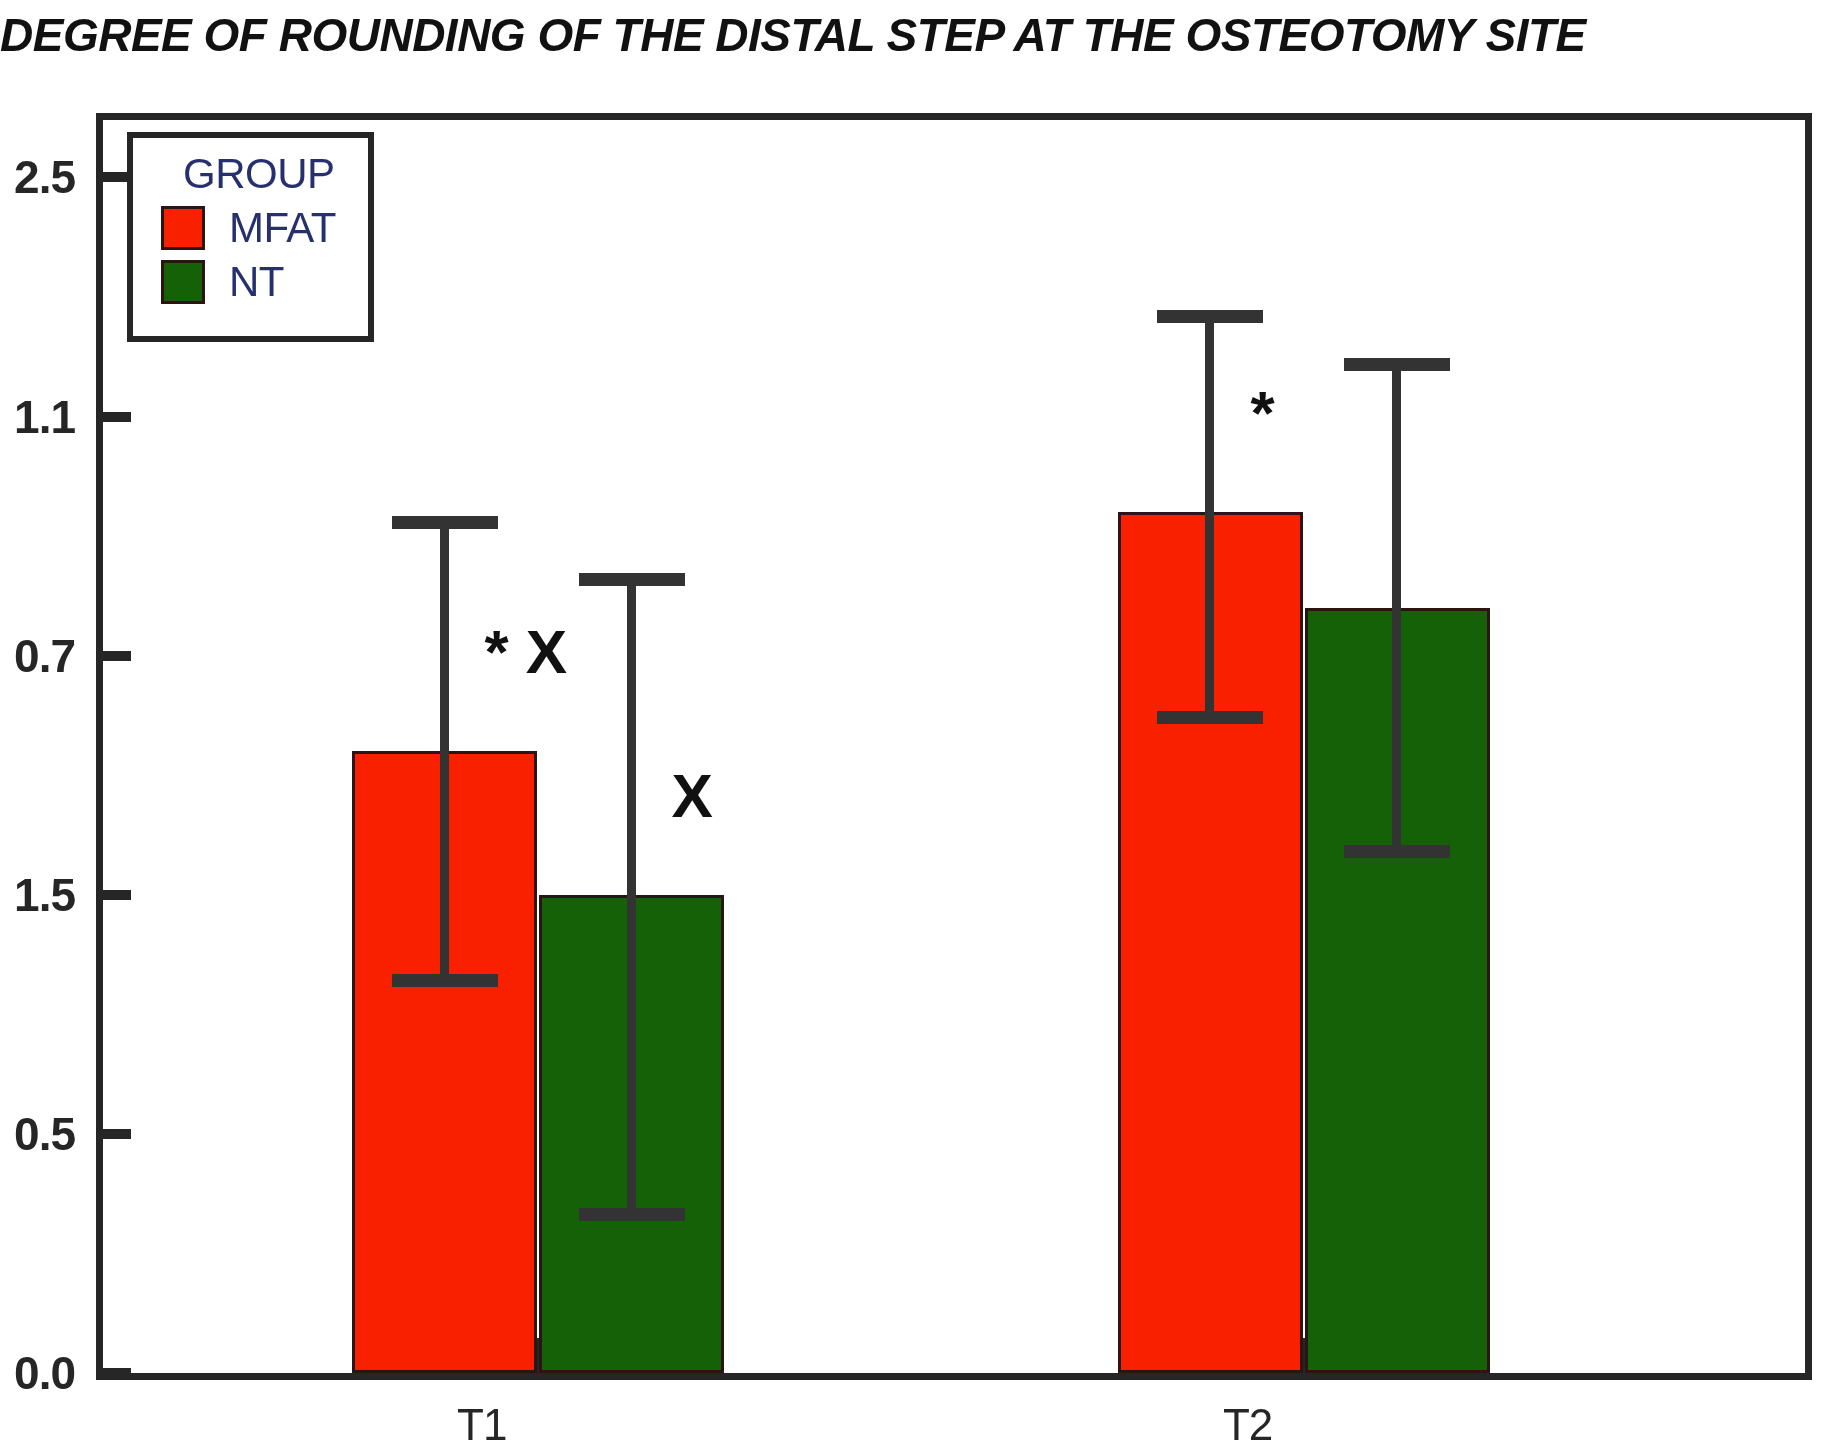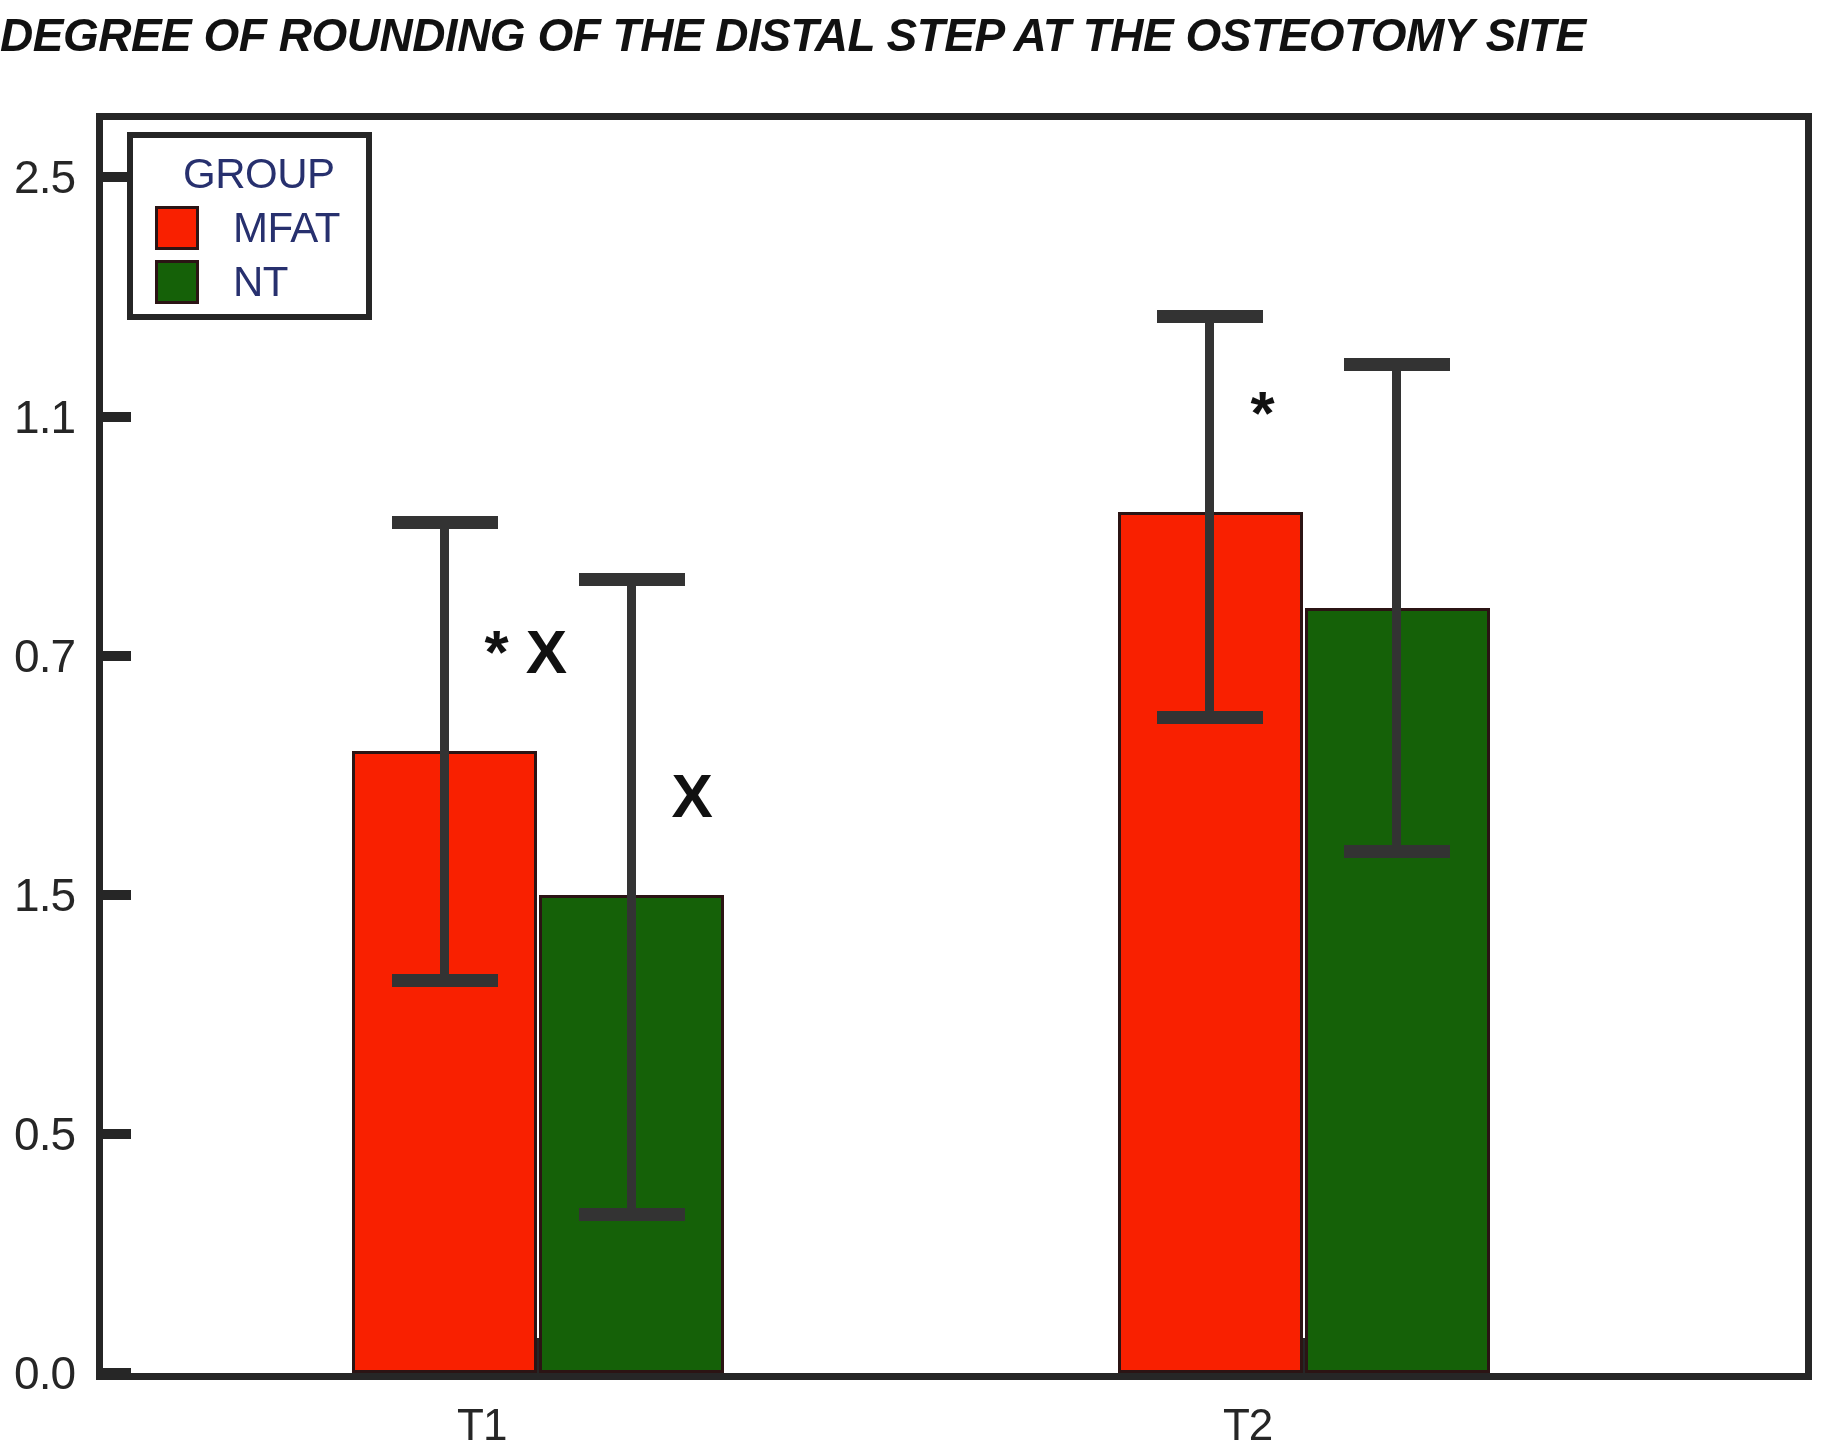--- a/index.html
+++ b/index.html
@@ -59,20 +59,21 @@
   }
   .y-tick-label {
     position: absolute;
     right: 28px;
     top: -27px;
     font-size: 46px;
     color: #262626;
     text-align: center;
     white-space: nowrap;
     letter-spacing: -1px;
+    font-weight: bold;
   }
   .y-tick-mark {
     position: absolute;
     left: 96px;
     top: -5px;
     width: 28px;
     height: 10px;
     background: #262626;
   }
 
@@ -145,34 +146,33 @@
     line-height: 1;
   }
 
   
   #legend {
     position: absolute;
     left: 24px;
     top: 12px;
     background: #ffffff;
     border: 6px solid #262626;
-    padding: 10px 26px 2px 22px;
+    padding: 10px 26px 24px 22px;
     box-sizing: border-box;
   }
   #legend-title {
     font-size: 42px;
     color: #27306e;
     margin: 2px 0 6px 28px;
     letter-spacing: -0.5px;
   }
   .legend-row {
     display: flex;
     align-items: center;
-    margin: 6px 0;
-    gap: 10px;
+    margin: 6px 6px;
   }
   .legend-swatch {
     width: 44px;
     height: 44px;
     box-sizing: border-box;
     border: 3px solid #2b1414;
     margin-right: 24px;
     flex: none;
   }
   .legend-label {

